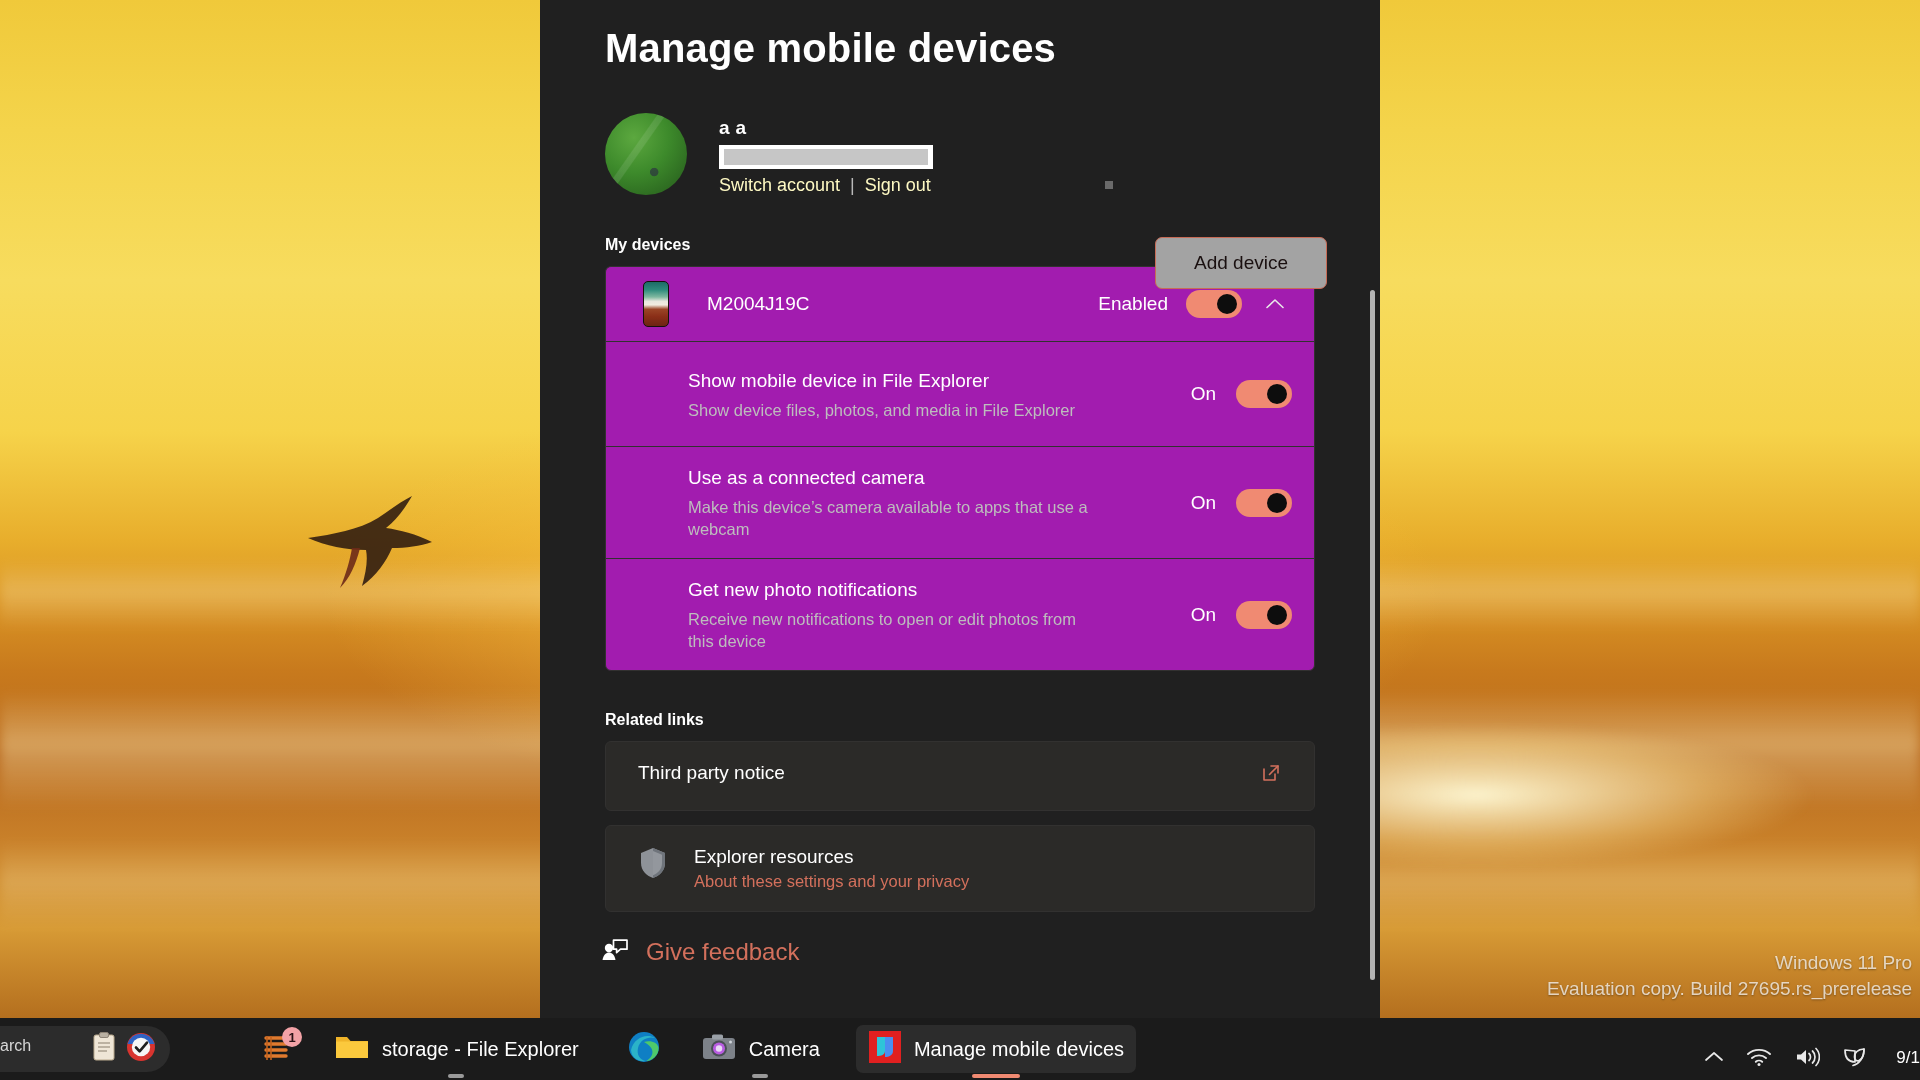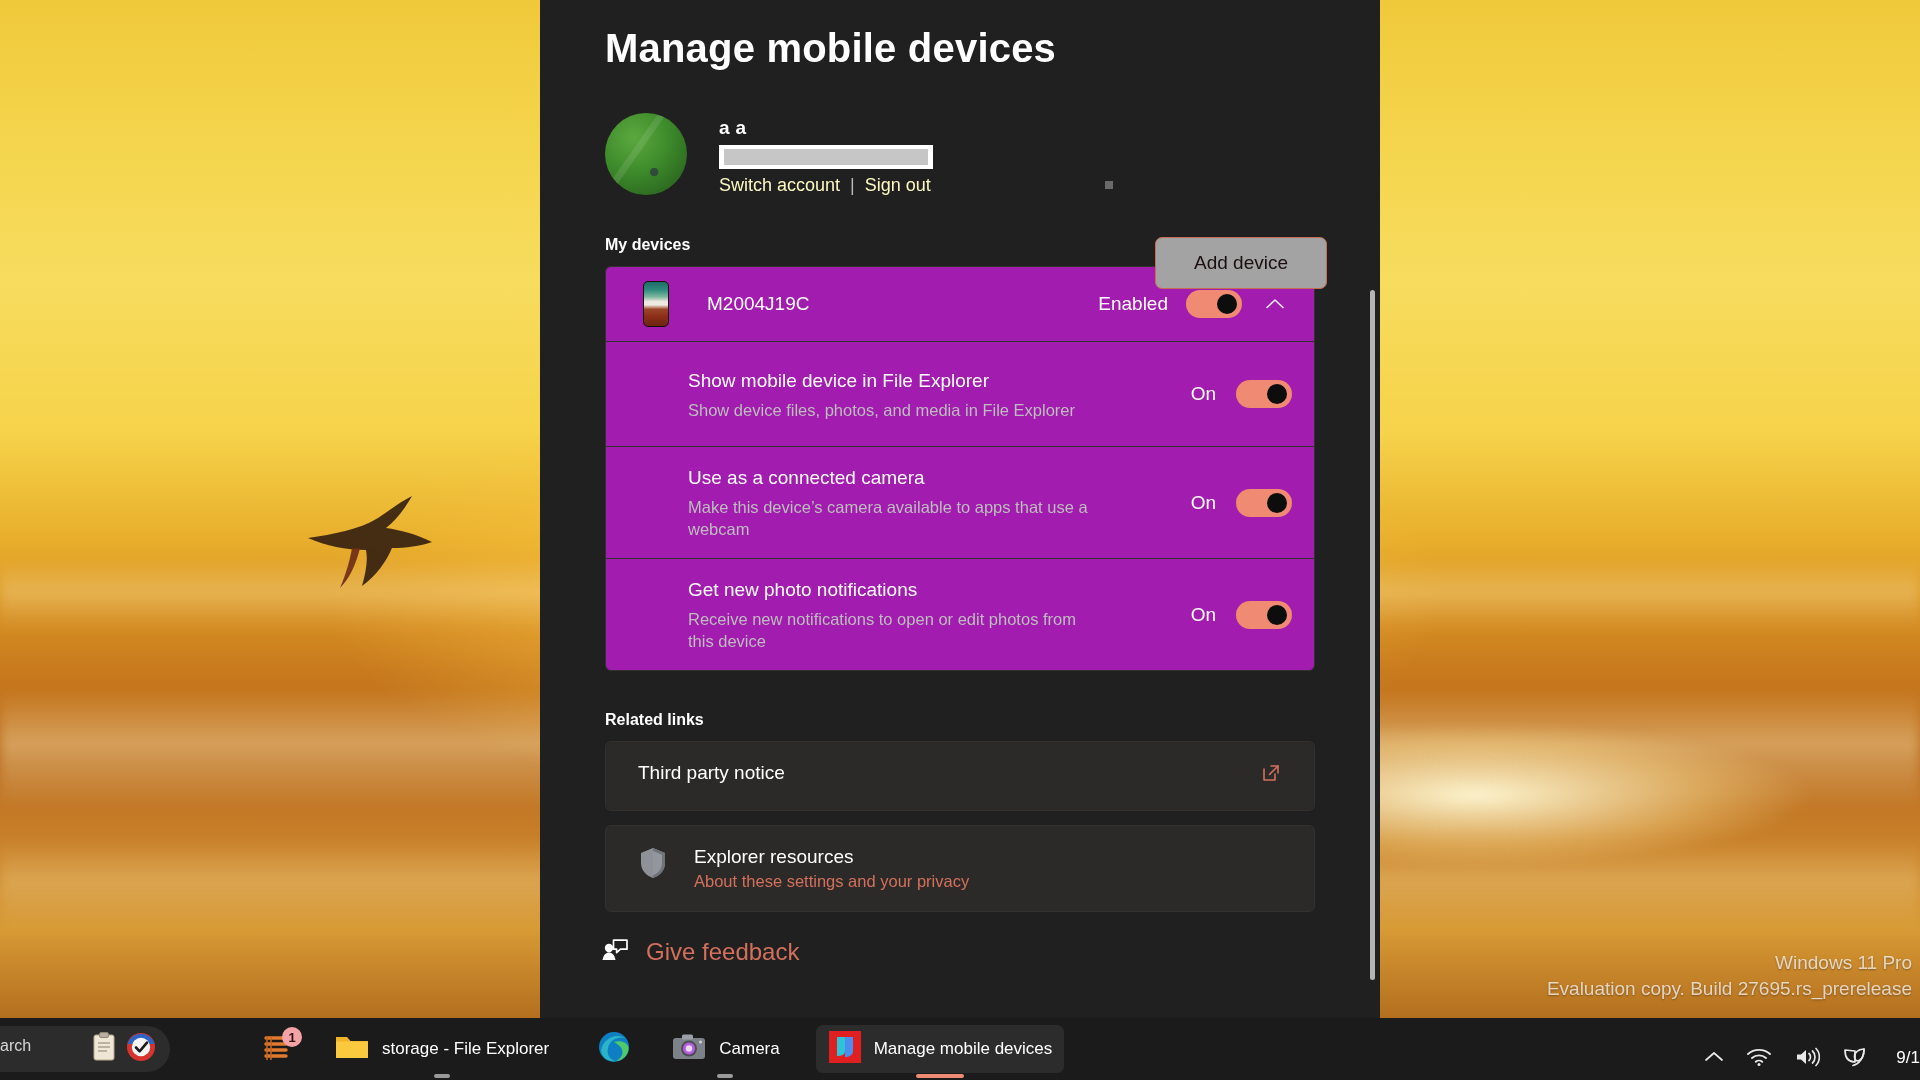--- a/index.html
+++ b/index.html
@@ -251,21 +251,21 @@
   #search-pill .search-label {
     position: absolute; left: 80px; top: 11px;
     color: #d8d8d8; font-size: 16px;
   }
   .tb-item {
     display: flex; align-items: center; gap: 12px;
     height: 48px; padding: 0 12px; border-radius: 7px;
     position: relative; cursor: pointer;
   }
   .tb-item.active { background: #2c2c2c; }
-  .tb-label { color: #fff; font-size: 17px; white-space: nowrap; }
+  .tb-label { color: #fff; font-size: 20px; white-space: nowrap; }
   .tb-underline {
     position: absolute; bottom: -5px; left: 50%; transform: translateX(-50%);
     width: 18px; height: 4px; border-radius: 2px; background: #9a9a9a;
   }
   .tb-underline.wide { width: 48px; background: #f08a72; }
   .tb-underline.dot { width: 16px; }
   .notif-badge {
     position: absolute; top: 2px; right: 4px;
     min-width: 20px; height: 20px; border-radius: 10px;
     background: #f3a2a6; color: #2b1216;

